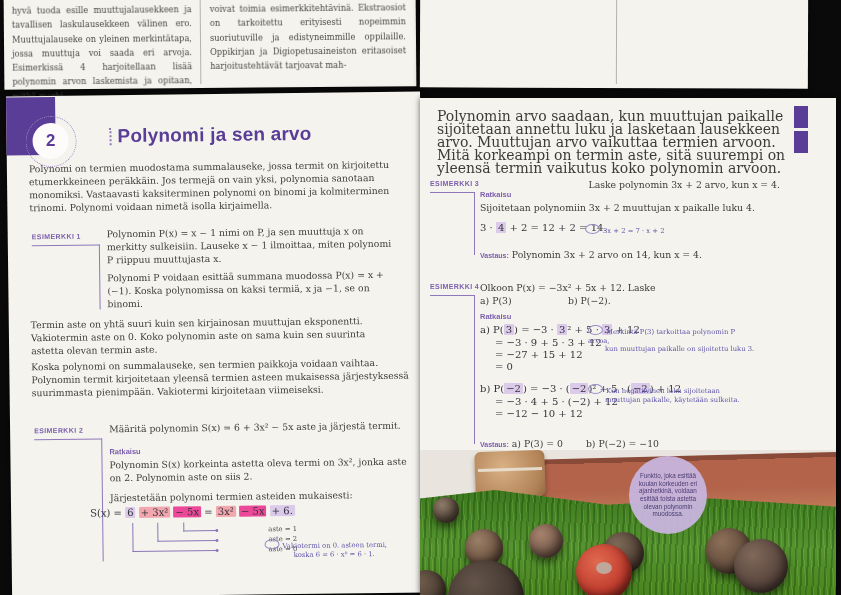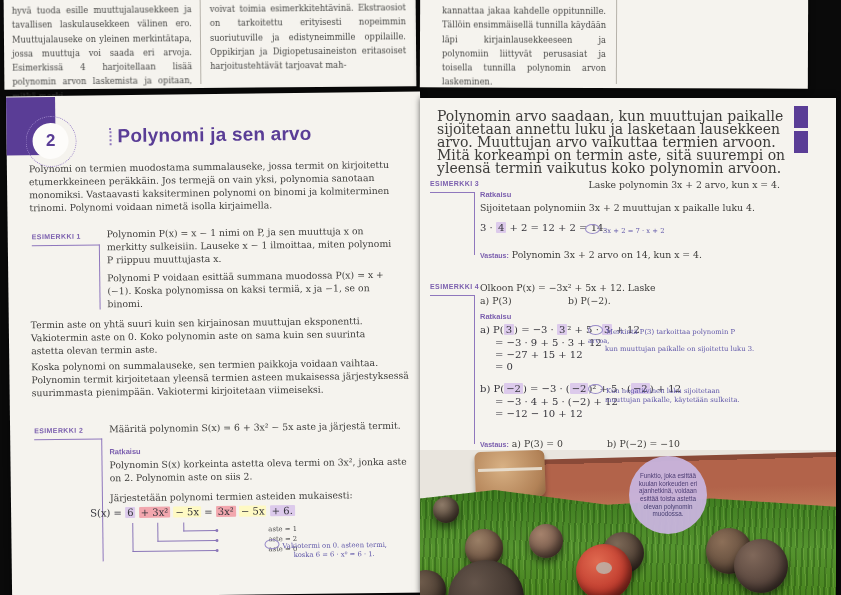--- a/index.html
+++ b/index.html
@@ -10,21 +10,21 @@
   .body-text{color:#3d3c3a;font-size:9.3px;line-height:13px;}
   .abs{position:absolute;}
   .ex-label{font-family:"Liberation Sans",sans-serif;font-weight:bold;font-size:7px;
             letter-spacing:.4px;color:#7b5fae;}
   .bracket{position:absolute;border-top:1.4px solid #8f77bd;border-right:1.4px solid #8f77bd;}
   .ratkaisu{font-family:"Liberation Sans",sans-serif;font-weight:bold;font-size:7.5px;color:#7b5fae;}
   .vlabel{font-family:"Liberation Sans",sans-serif;font-weight:bold;font-size:7px;color:#7b5fae;}
   .eq{font-size:10px;color:#34333a;}
   .eq span{white-space:pre;}
   .hl-pink{background:#f2a7ae;padding:0 2px;border-radius:1px;}
-  .hl-blue{background:#fef9c3;padding:0 2px;border-radius:1px;}
+  .hl-blue{background:#ec4899;padding:0 2px;border-radius:1px;}
   .hl-lav{background:#dccaeb;padding:0 2px;border-radius:1px;}
   .conn{position:absolute;border-left:1px solid #8a76b8;border-bottom:1px solid #8a76b8;}
   .conn i{position:absolute;right:-2px;bottom:-2px;width:3px;height:3px;border-radius:50%;background:#8a76b8;}
   .aste{position:absolute;font-size:6.8px;color:#4a4a4a;margin-left:48px;}
   .note{position:absolute;font-size:6.8px;line-height:8.5px;color:#5e55a8;}
   .cloud-icon{display:inline-block;width:13px;height:8px;border:1px solid #988bc9;border-radius:50%;
         vertical-align:-1px;margin-right:3px;}
   .title{font-family:"Liberation Sans",sans-serif;font-weight:bold;font-size:19px;color:#5a3d96;letter-spacing:.2px;}
   .ball{position:absolute;border-radius:50%;box-shadow:0 5px 7px rgba(0,0,0,.45), inset -4px -5px 8px rgba(0,0,0,.45);}
   .colrule{position:absolute;width:1px;background:#b6b2aa;}
@@ -34,21 +34,20 @@
 <body>
 
 <div id="canvas">
 
   <div class="page" style="left:4px;top:-6px;width:412px;height:94px;transform:rotate(-0.5deg);">
     <div class="scan-text abs" style="left:8px;top:8px;width:180px;">hyvä tuoda esille muuttujalausekkeen ja tavallisen laskulausekkeen välinen ero. Muuttujalauseke on yleinen merkintätapa, jossa muuttuja voi saada eri arvoja. Esimerkissä 4 harjoitellaan lisää polynomin arvon laskemista ja opitaan, mitkä merki-</div>
     <div class="colrule" style="left:196px;top:4px;height:86px;"></div>
     <div class="scan-text abs" style="left:206px;top:8px;width:196px;">voivat toimia esimerkkitehtävinä. Ekstraosiot on tarkoitettu erityisesti nopeimmin suoriutuville ja edistyneimmille oppilaille. Oppikirjan ja Digiopetusaineiston eritasoiset harjoitustehtävät tarjoavat mah-</div>
   </div>
   <div class="page" style="left:420px;top:-4px;width:388px;height:92px;transform:rotate(0.2deg);">
-    <div class="scan-text abs" style="left:22px;top:8px;width:164px;">kannattaa jakaa kahdelle oppitunnille. Tällöin ensimmäisellä tunnilla käydään läpi kirjainlausekkeeseen ja polynomiin liittyvät perusasiat ja toisella tunnilla polynomin arvon laskeminen.</div>
     <div class="colrule" style="left:196px;top:4px;height:84px;"></div>
   </div>
 
   <div class="page" style="left:6px;top:94px;width:414px;height:501px;transform:rotate(-0.7deg);transform-origin:50% 0;">
 
     <div class="abs" style="left:0;top:1px;width:49px;height:58px;background:#5a3d96;border-radius:0 0 10px 0;"></div>
     <div class="abs" style="left:19px;top:20px;width:49px;height:49px;border:1.5px dotted #9d86c9;border-radius:50%;"></div>
     <div class="abs" style="left:26px;top:27px;width:36px;height:36px;background:#fdfcfa;border-radius:50%;
                 display:flex;align-items:center;justify-content:center;">
       <span style="font-family:'Liberation Sans',sans-serif;font-weight:bold;font-size:17px;color:#5a3d96;">2</span>
@@ -144,21 +143,21 @@
     <div class="abs eq" style="left:75px;top:310px;">= −12 − 10 + 12</div>
     <div class="abs eq" style="left:70px;top:322px;margin-top:28px;">= −10</div>
     <div class="note" style="left:168px;top:286px;width:170px;">
       <span class="cloud-icon"></span><span>Kun negatiivinen luku sijoitetaan</span><br>
       <span style="margin-left:17px;">muuttujan paikalle, käytetään sulkeita.</span>
     </div>
 
     <div class="abs body-text" style="left:60px;top:339px;width:330px;">
       <span class="vlabel">Vastaus:</span>
       <span>a) P(3) = 0</span>
-      <span style="margin-left:41px;">b) P(−2) = −10</span>
+      <span style="margin-left:20px;">b) P(−2) = −10</span>
     </div>
 
     <div class="abs" style="left:0;top:352px;width:416px;height:145px;overflow:hidden;background:#e9e5de;">
 
       <div class="abs" style="left:95px;top:6px;width:330px;height:58px;transform:rotate(-1.5deg);
                   background:linear-gradient(180deg,#8a4a38 0 5px,#b2634a 5px 55%,#c07a58 100%);"></div>
 
       <div class="abs" style="left:55px;top:1px;width:70px;height:46px;border-radius:6px;transform:rotate(-2deg);
                   background:radial-gradient(circle at 40% 35%, #d8b184, #b28257 75%, #8e6742);
                   box-shadow:0 4px 5px rgba(0,0,0,.35);"></div>

